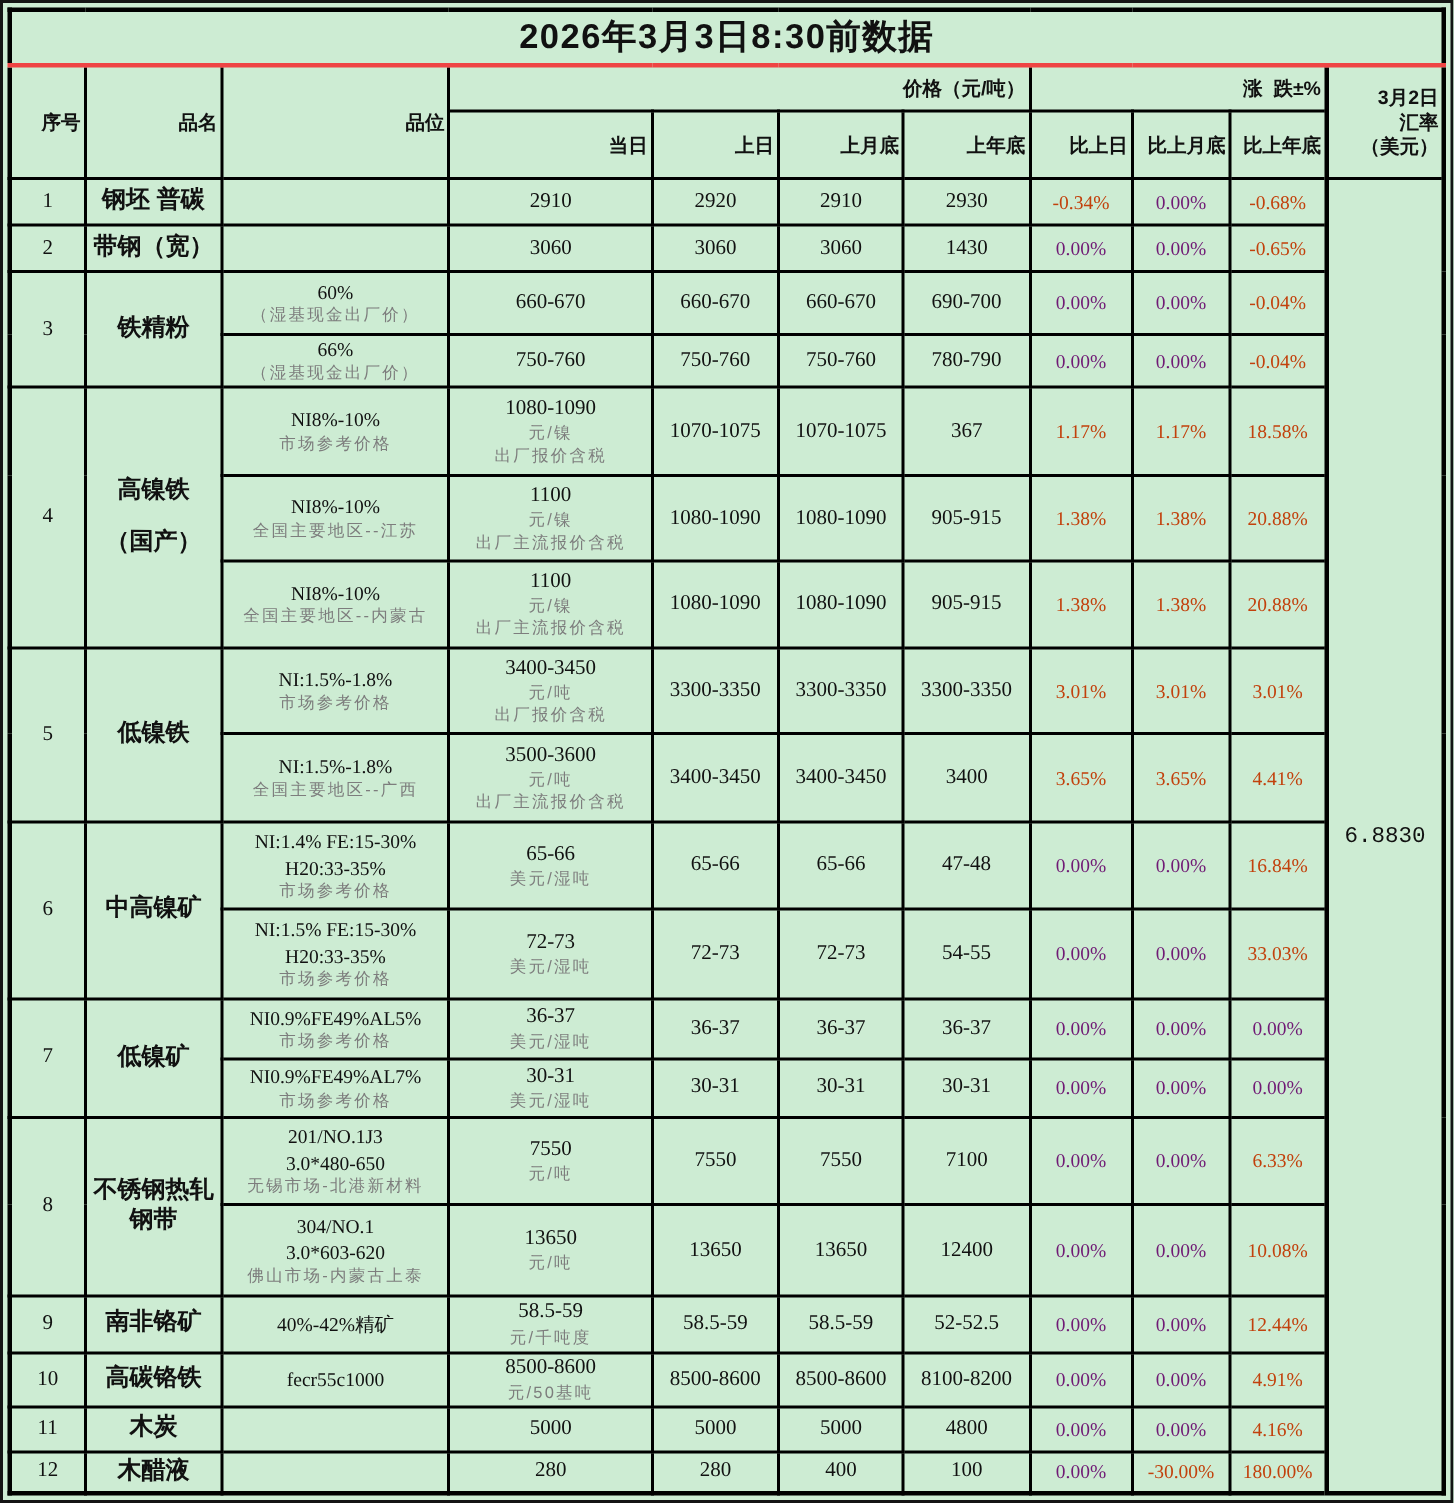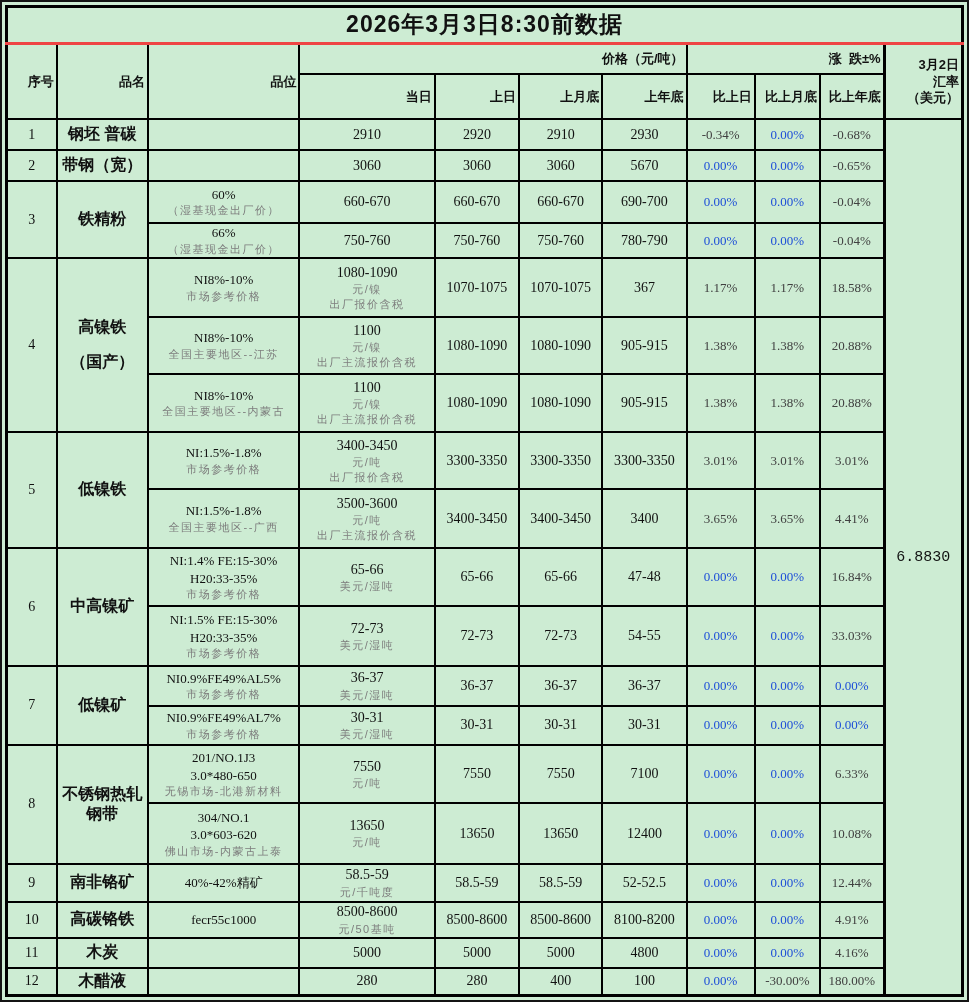--- a/index.html
+++ b/index.html
@@ -10,22 +10,22 @@
   tr.sub > td { border-top-width:1px; }
   .title-cell { border-bottom:3px solid #ef4444; font-weight:bold; font-size:23px; letter-spacing:1px; }
   .hdr { font-weight:bold; font-size:13px; line-height:1.25;text-align:right; }
   .hdr-pre { white-space:pre; }
   .fxcol { border-left:3px solid #000; }
   .name { font-weight:bold; font-size:16px; line-height:1.3; }
   .name .nl { display:block; }
   .name .nl.gap { margin-top:14px;font-family:Liberation Serif, serif; }
   .num { font-family:"Liberation Serif","DejaVu Serif",serif; font-size:14px; }
   .pct { font-family:"Liberation Serif","DejaVu Serif",serif; font-size:13px; }
-  td[data-tone="red"] { color:#404040; }
-  td[data-tone="blk"] { color:#1d4ed8; }
+  td[data-tone="red"] { color:#c2410c; }
+  td[data-tone="blk"] { color:#701a75; }
   .gmain { display:block; font-family:"Liberation Serif","DejaVu Serif",serif; font-size:13px; line-height:1.35; }
   .note { display:block; color:#7d7d7d; font-size:11px; letter-spacing:1.5px; line-height:1.35; }
   .pmain { display:block; font-family:"Liberation Serif","DejaVu Serif",serif; font-size:14px; line-height:1.3; }
   .fx-line { display:block; }
   .fx-rate { font-family:Liberation Mono, monospace; font-size:15px; }
   
   .rh36{height:36px}.rh30{height:30px}.rh44{height:44px}.rh41{height:41px}.rh28{height:28px}
   .rh57{height:57px}.rh56{height:56px}.rh58{height:58px}.rh59{height:59px}.rh39{height:39px}
   .rh38{height:38px}.rh37{height:37px}.rh33{height:33px}.rh29{height:29px}.rh27{height:27px}
   
@@ -98,21 +98,21 @@
 
   <tr class="rh30">
     <td class="num">2</td>
     <td class="name">
             <span class="nl">带钢（宽）</span>
           </td>
     <td></td>
     <td class="num">3060</td>
     <td class="num">3060</td>
     <td class="num">3060</td>
-    <td class="num">5670</td>
+    <td class="num">1430</td>
     <td class="pct" data-tone="blk">0.00%</td>
     <td class="pct" data-tone="blk">0.00%</td>
     <td class="pct" data-tone="red">-0.65%</td>
   </tr>
 
   <tr class="rh41">
     <td rowspan="2" class="num">3</td>
     <td rowspan="2" class="name">
             <span class="nl">铁精粉</span>
           </td>

